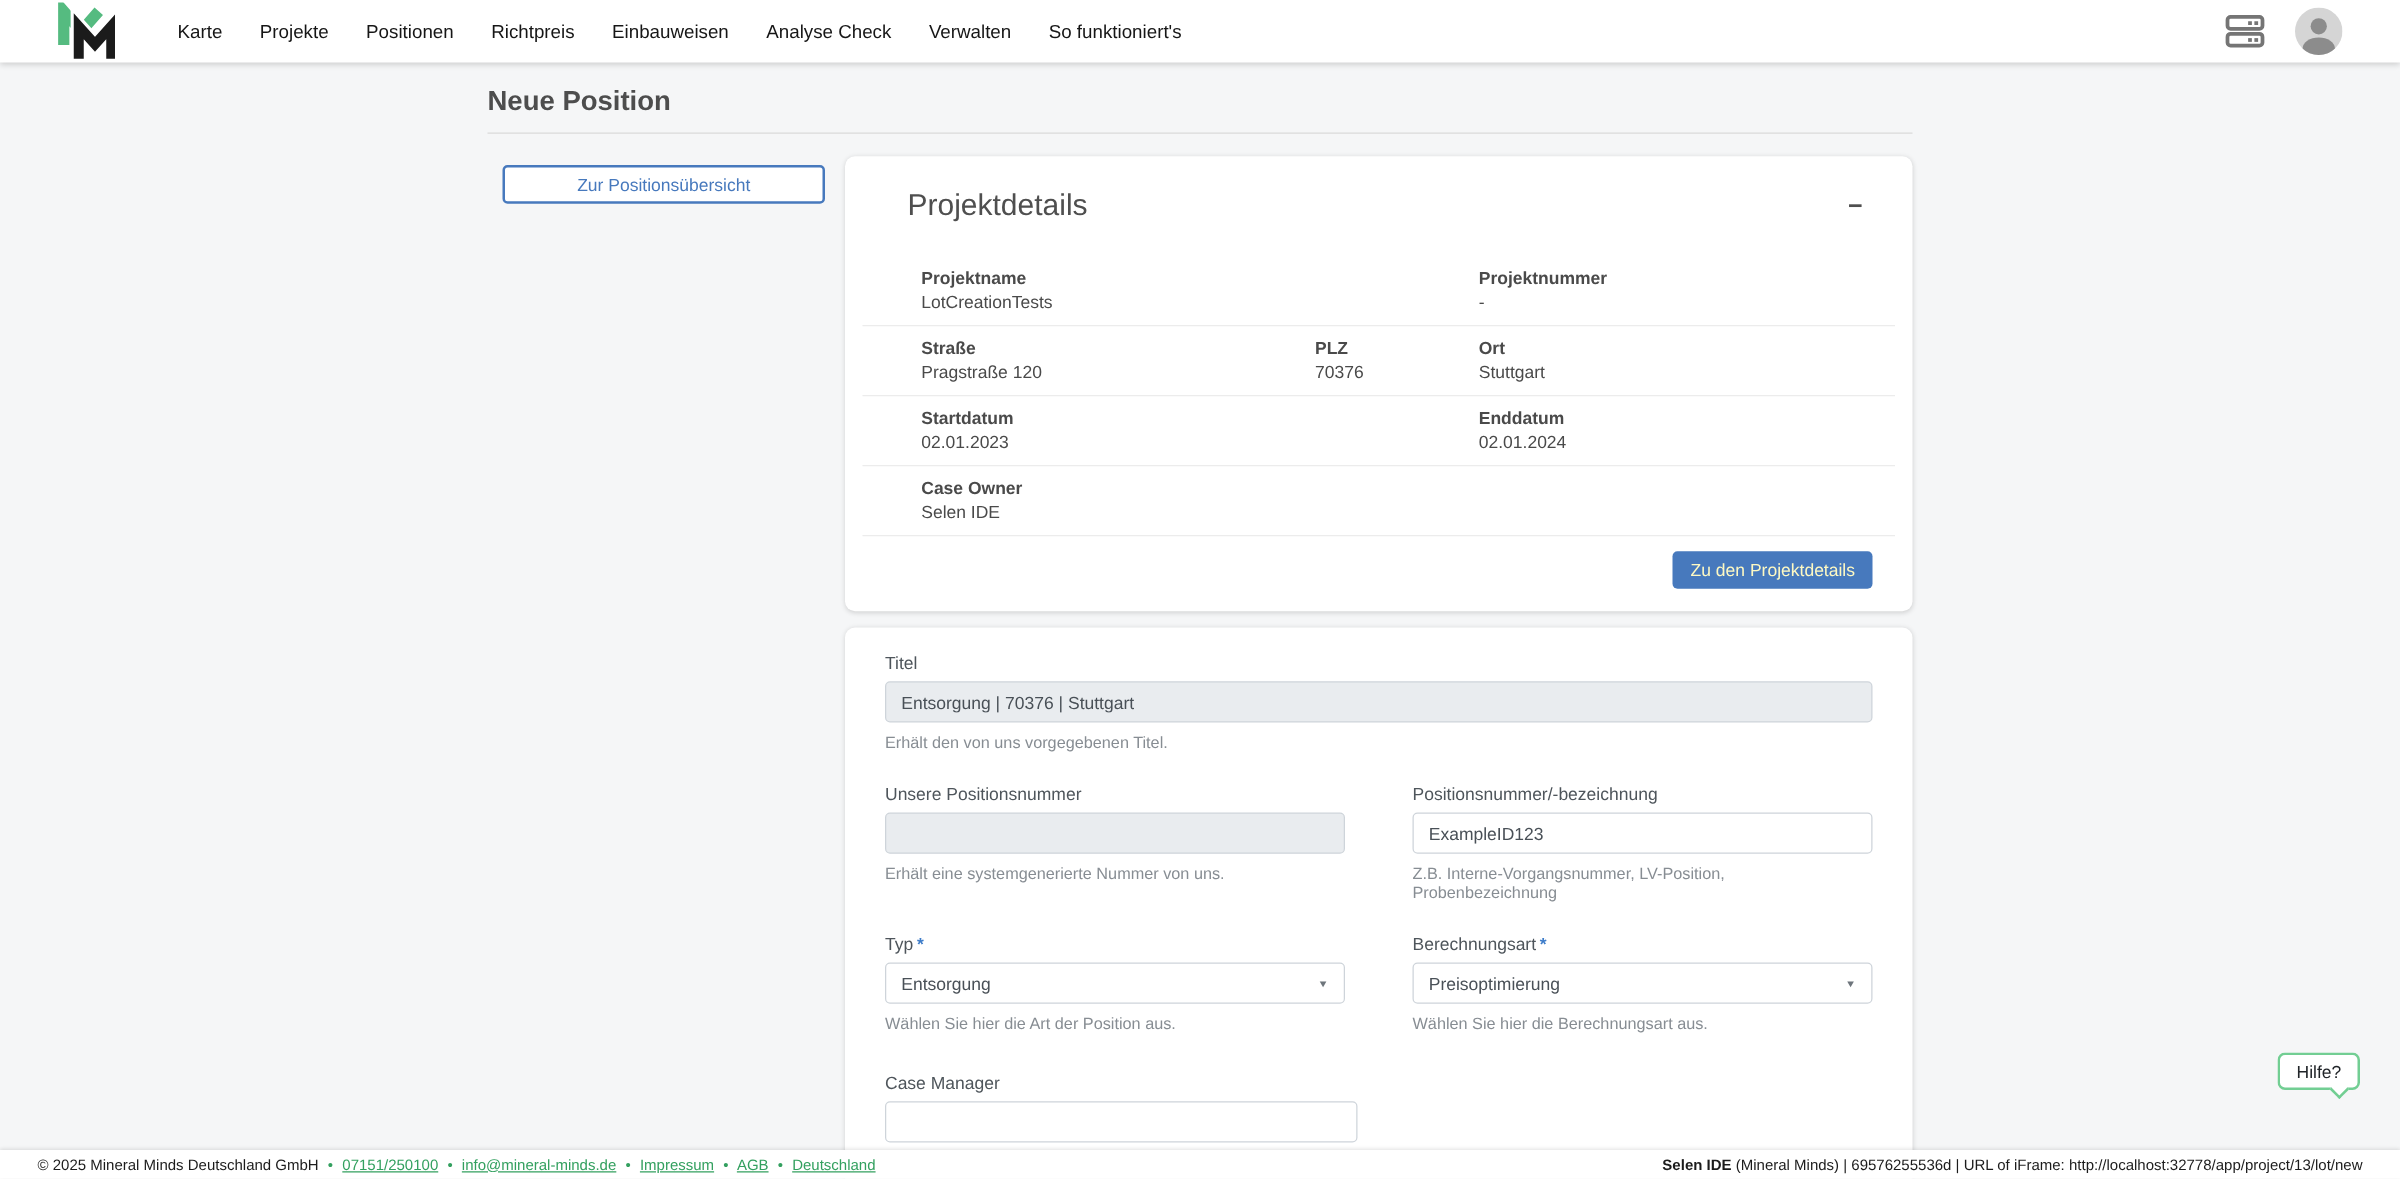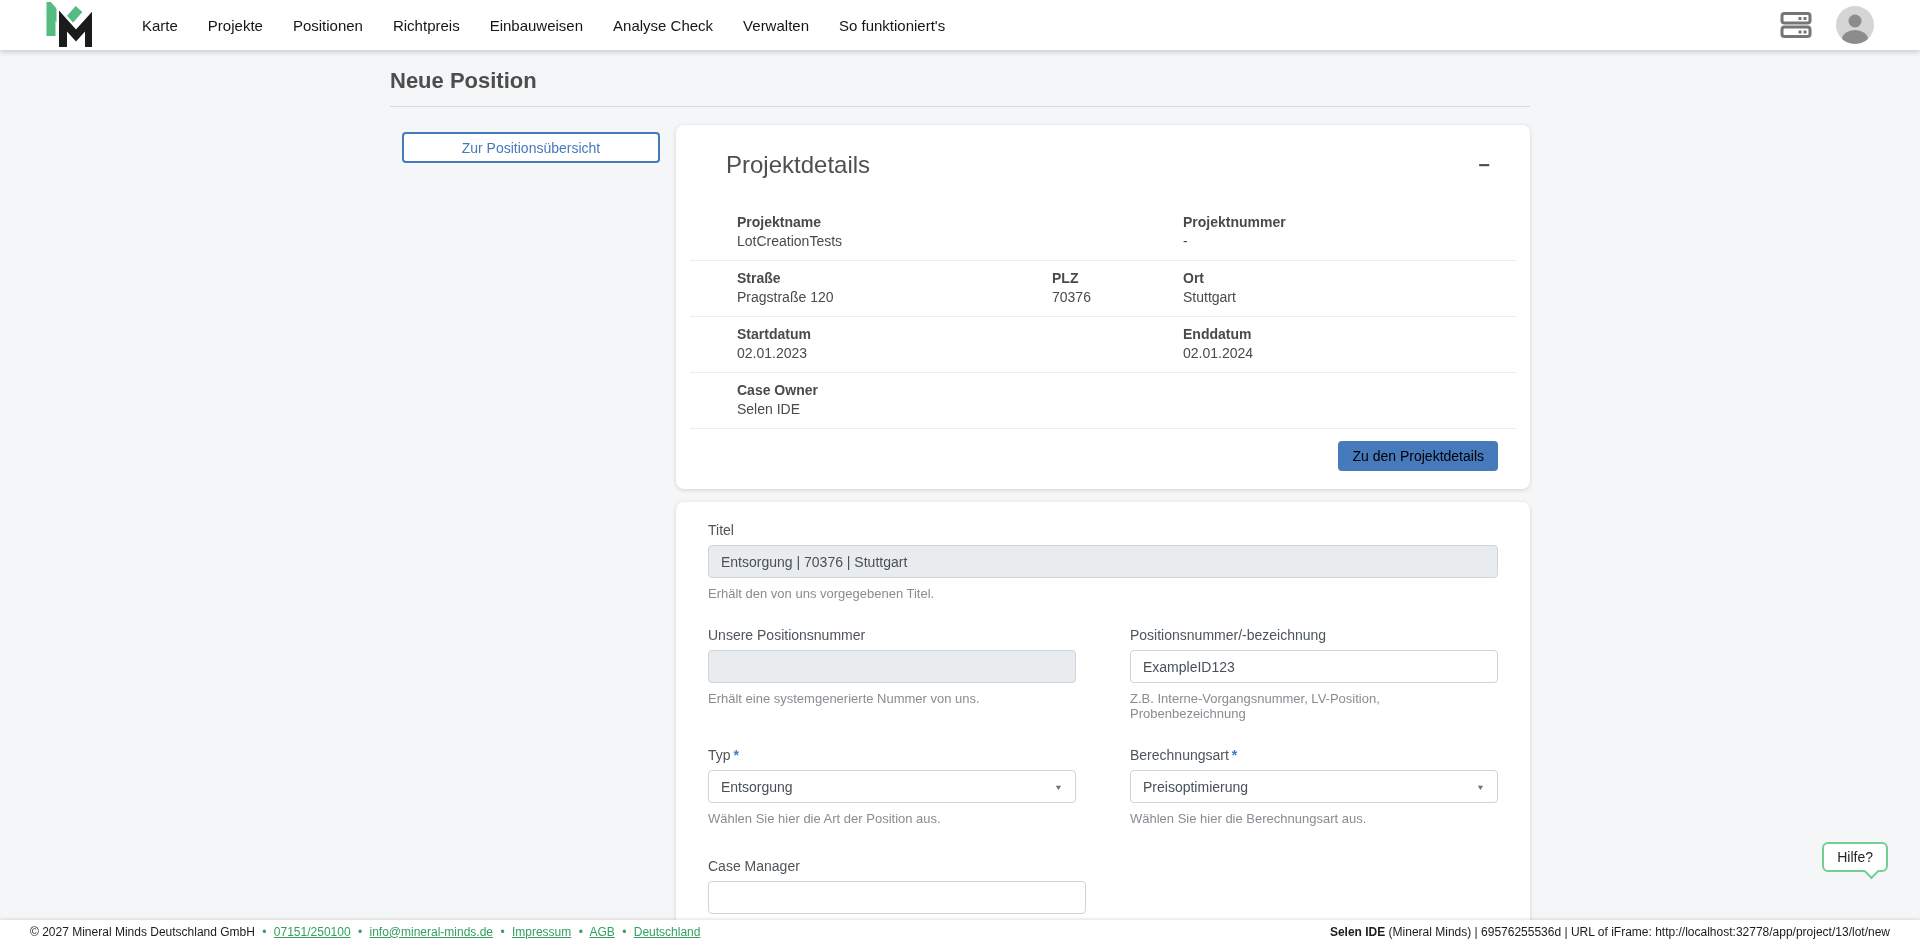--- a/index.html
+++ b/index.html
@@ -28,21 +28,21 @@
   .content-row { display:flex; margin-top:18px; align-items:flex-start; }
   .col-left { width:246px; flex:none;margin-left:12px; }
   .col-right { flex:1; margin-left:28px; }
 
   .btn-outline {
     margin-top:7px; width:258px; height:31px; background:#fff;
     border:2px solid #4779bd; color:#4779bd; font-size:14px; border-radius:4px;
     cursor:pointer; font-family:inherit;
   }
   .btn-primary {
-    background:#4779bd; color:#000000; border:none; border-radius:4px;
+    background:#4779bd; color:#fef9c3; border:none; border-radius:4px;
     font-size:14px; padding:7px 14px; cursor:pointer; font-family:inherit;
   }
 
   
   .card { background:#fff; border-radius:8px; box-shadow:0 1px 4px rgba(0,0,0,0.15); }
   .pd-card { padding:26px 0 18px 0; }
   .card-head { display:flex; align-items:center; padding:0 36px 0 50px; margin-bottom:26px; }
   .card-head h2 { font-size:24px; font-weight:400; color:#4f4f4f; margin:0; }
   .collapse-btn { margin-left:auto; background:none; border:none; font-size:20px; font-weight:700;
                   color:#4f4f4f; cursor:pointer; line-height:1; padding:0 4px; }
@@ -266,21 +266,21 @@
   </div>
 </main>
 
 <div class="help-bubble">
   <span>Hilfe?</span>
   <span class="help-tail"></span>
 </div>
 
 <footer class="footer">
   <div class="footer-left">
-    <span>© 2027 Mineral Minds Deutschland GmbH</span>
+    <span>© 2025 Mineral Minds Deutschland GmbH</span>
     <span class="dot">•</span>
     <a>07151/250100</a>
     <span class="dot">•</span>
     <a>info@mineral-minds.de</a>
     <span class="dot">•</span>
     <a>Impressum</a>
     <span class="dot">•</span>
     <a>AGB</a>
     <span class="dot">•</span>
     <a>Deutschland</a>

